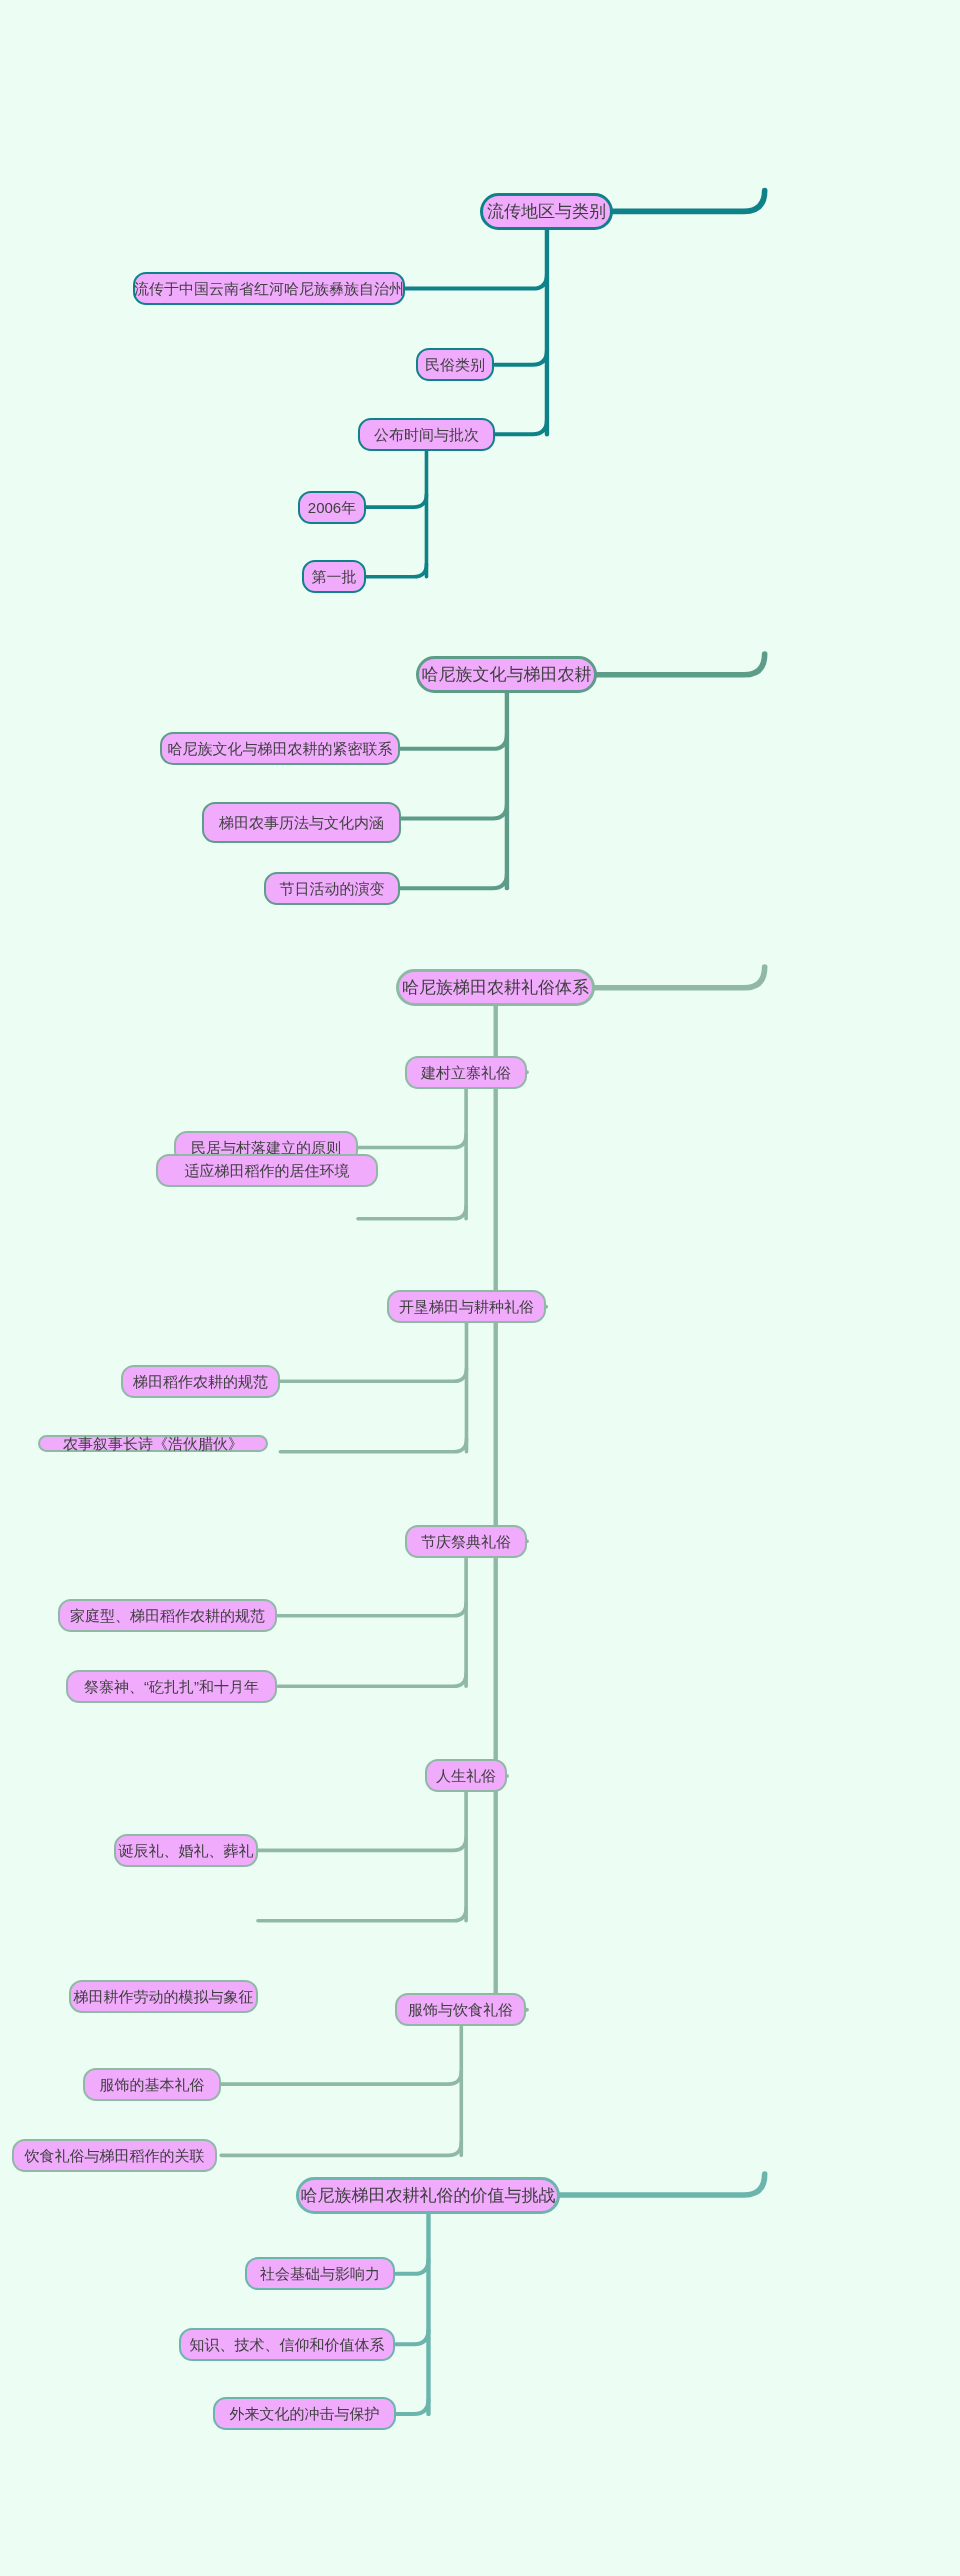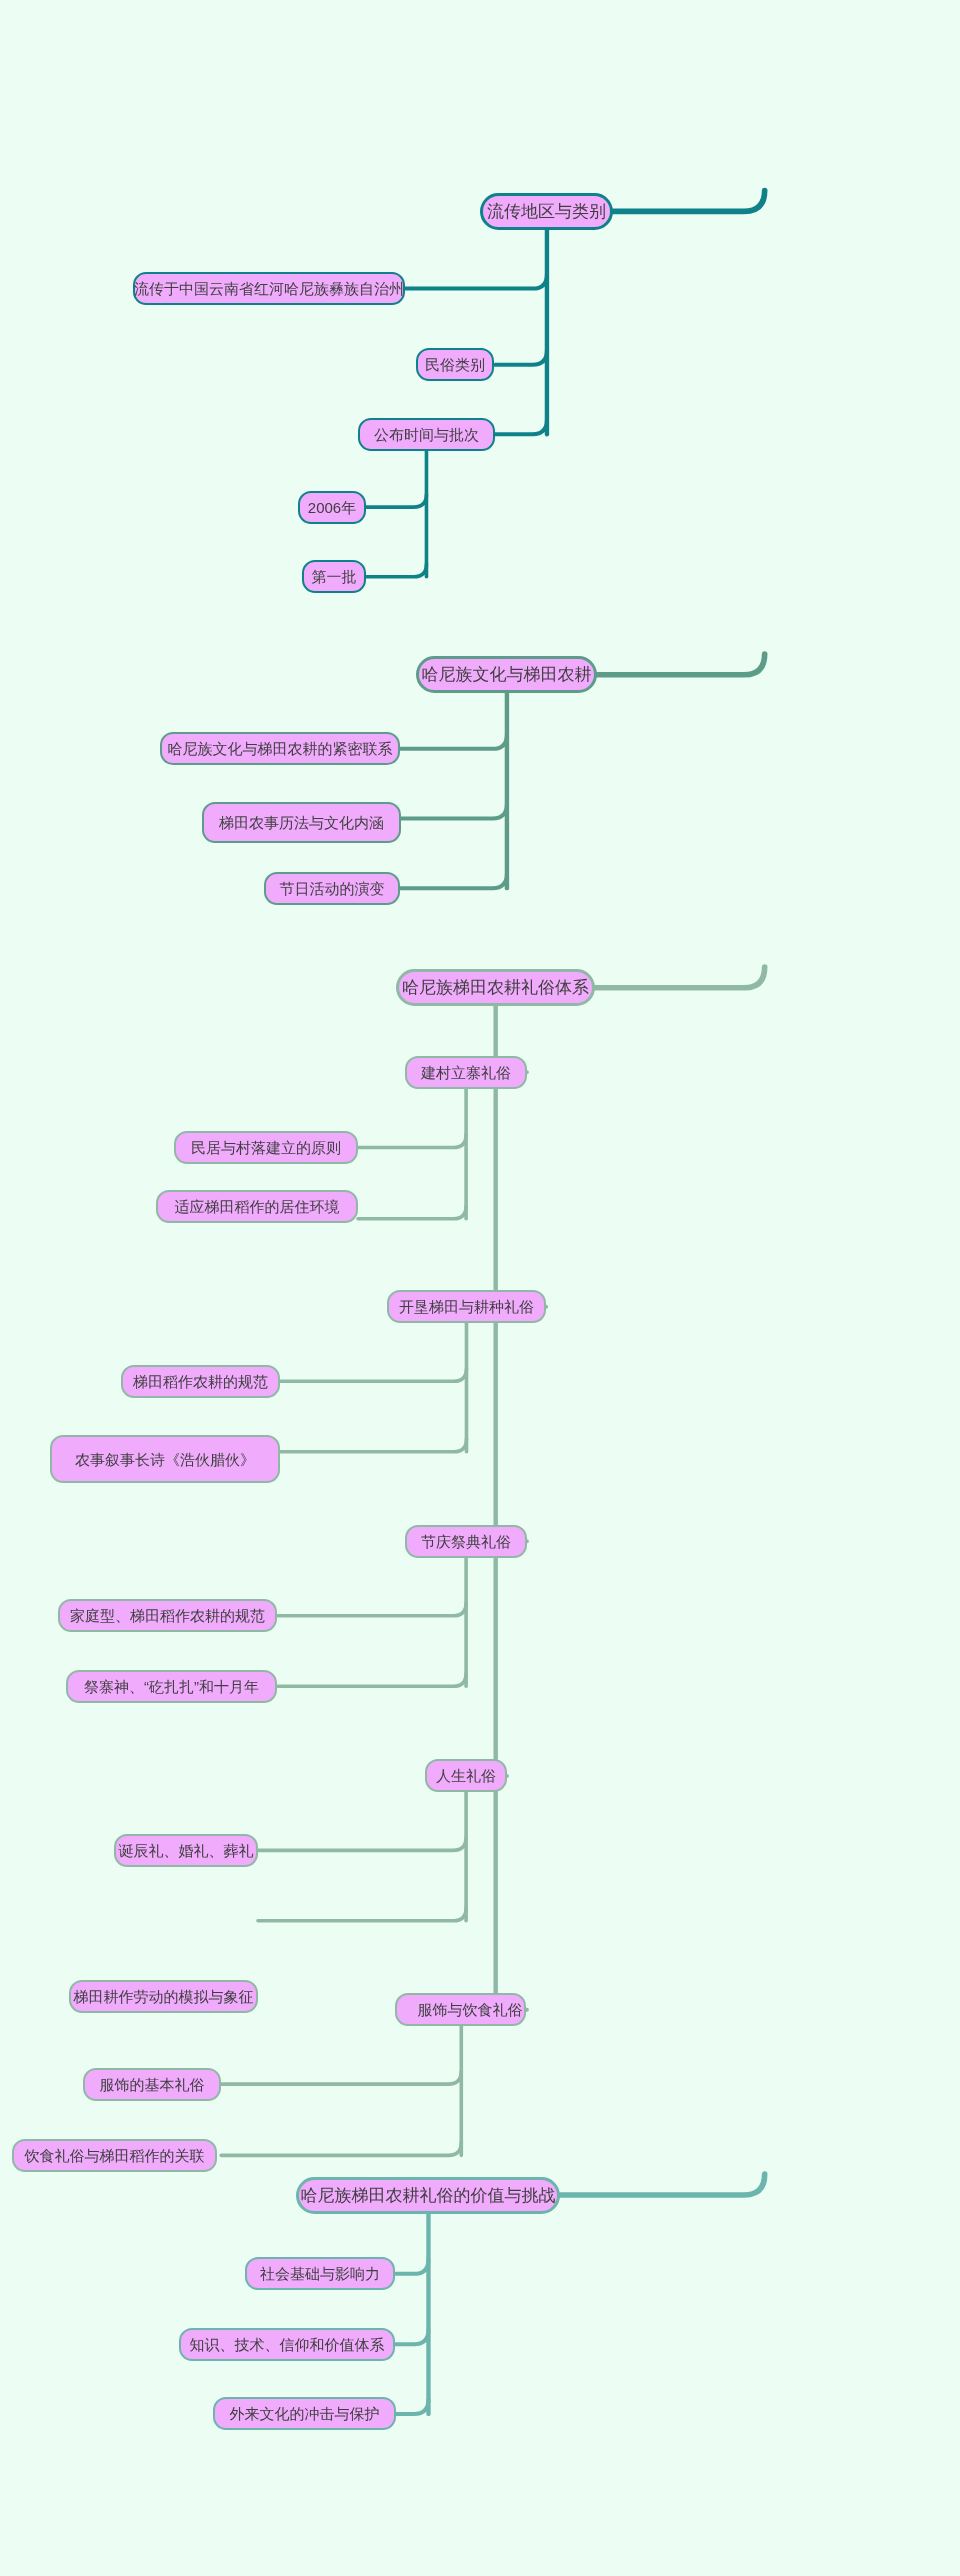--- a/index.html
+++ b/index.html
@@ -129,51 +129,51 @@
       </div>
       <div class="node lvl1" style="left: 416px; top: 656px; width: 181px; height: 37px; border-color: rgb(94, 156, 138);">
         <span class="lbl">哈尼族文化与梯田农耕</span>
       </div>
       <div class="node lvl2" style="left: 405px; top: 1056px; width: 122px; height: 33px; border-color: rgb(143, 185, 164);">
         <span class="lbl">建村立寨礼俗</span>
       </div>
       <div class="node lvl3" style="left: 174px; top: 1131px; width: 184px; height: 33px; border-color: rgb(143, 185, 164);">
         <span class="lbl">民居与村落建立的原则</span>
       </div>
-      <div class="node lvl3" style="left: 156px; top: 1190px; width: 202px; height: 33px; border-color: rgb(143, 185, 164);">
+      <div class="node lvl3" style="left: 156px; top: 1154px; width: 222px; height: 33px; border-color: rgb(143, 185, 164);">
         <span class="lbl">适应梯田稻作的居住环境</span>
       </div>
       <div class="node lvl2" style="left: 387px; top: 1290px; width: 159px; height: 33px; border-color: rgb(143, 185, 164);">
         <span class="lbl">开垦梯田与耕种礼俗</span>
       </div>
       <div class="node lvl3" style="left: 121px; top: 1365px; width: 159px; height: 33px; border-color: rgb(143, 185, 164);">
         <span class="lbl">梯田稻作农耕的规范</span>
       </div>
-      <div class="node lvl3" style="left: 50px; top: 1435px; width: 230px; height: 48px; border-color: rgb(143, 185, 164);">
+      <div class="node lvl3" style="left: 38px; top: 1435px; width: 230px; height: 17px; border-color: rgb(143, 185, 164);">
         <span class="lbl">农事叙事长诗《浩伙腊伙》</span>
       </div>
       <div class="node lvl2" style="left: 405px; top: 1525px; width: 122px; height: 33px; border-color: rgb(143, 185, 164);">
         <span class="lbl">节庆祭典礼俗</span>
       </div>
       <div class="node lvl3" style="left: 58px; top: 1599px; width: 219px; height: 33px; border-color: rgb(143, 185, 164);">
         <span class="lbl">家庭型、梯田稻作农耕的规范</span>
       </div>
       <div class="node lvl3" style="left: 66px; top: 1670px; width: 211px; height: 33px; border-color: rgb(143, 185, 164);">
         <span class="lbl">祭寨神、“矻扎扎”和十月年</span>
       </div>
       <div class="node lvl2" style="left: 425px; top: 1759px; width: 82px; height: 33px; border-color: rgb(143, 185, 164);">
         <span class="lbl">人生礼俗</span>
       </div>
       <div class="node lvl3" style="left: 114px; top: 1834px; width: 144px; height: 33px; border-color: rgb(143, 185, 164);">
         <span class="lbl">诞辰礼、婚礼、葬礼</span>
       </div>
       <div class="node lvl3" style="left: 69px; top: 1980px; width: 189px; height: 33px; border-color: rgb(143, 185, 164);">
         <span class="lbl">梯田耕作劳动的模拟与象征</span>
       </div>
-      <div class="node lvl2" style="left: 395px; top: 1993px; width: 131px; height: 33px; border-color: rgb(143, 185, 164); justify-content: flex-end;">
+      <div class="node lvl2" style="left: 395px; top: 1993px; width: 131px; height: 33px; border-color: rgb(143, 185, 164);">
         <span class="lbl">服饰与饮食礼俗</span>
       </div>
       <div class="node lvl3" style="left: 83px; top: 2068px; width: 138px; height: 33px; border-color: rgb(143, 185, 164);">
         <span class="lbl">服饰的基本礼俗</span>
       </div>
       <div class="node lvl3" style="left: 12px; top: 2139px; width: 205px; height: 33px; border-color: rgb(143, 185, 164);">
         <span class="lbl">饮食礼俗与梯田稻作的关联</span>
       </div>
       <div class="node lvl1" style="left: 396px; top: 969px; width: 199px; height: 37px; border-color: rgb(143, 185, 164);">
         <span class="lbl">哈尼族梯田农耕礼俗体系</span>

